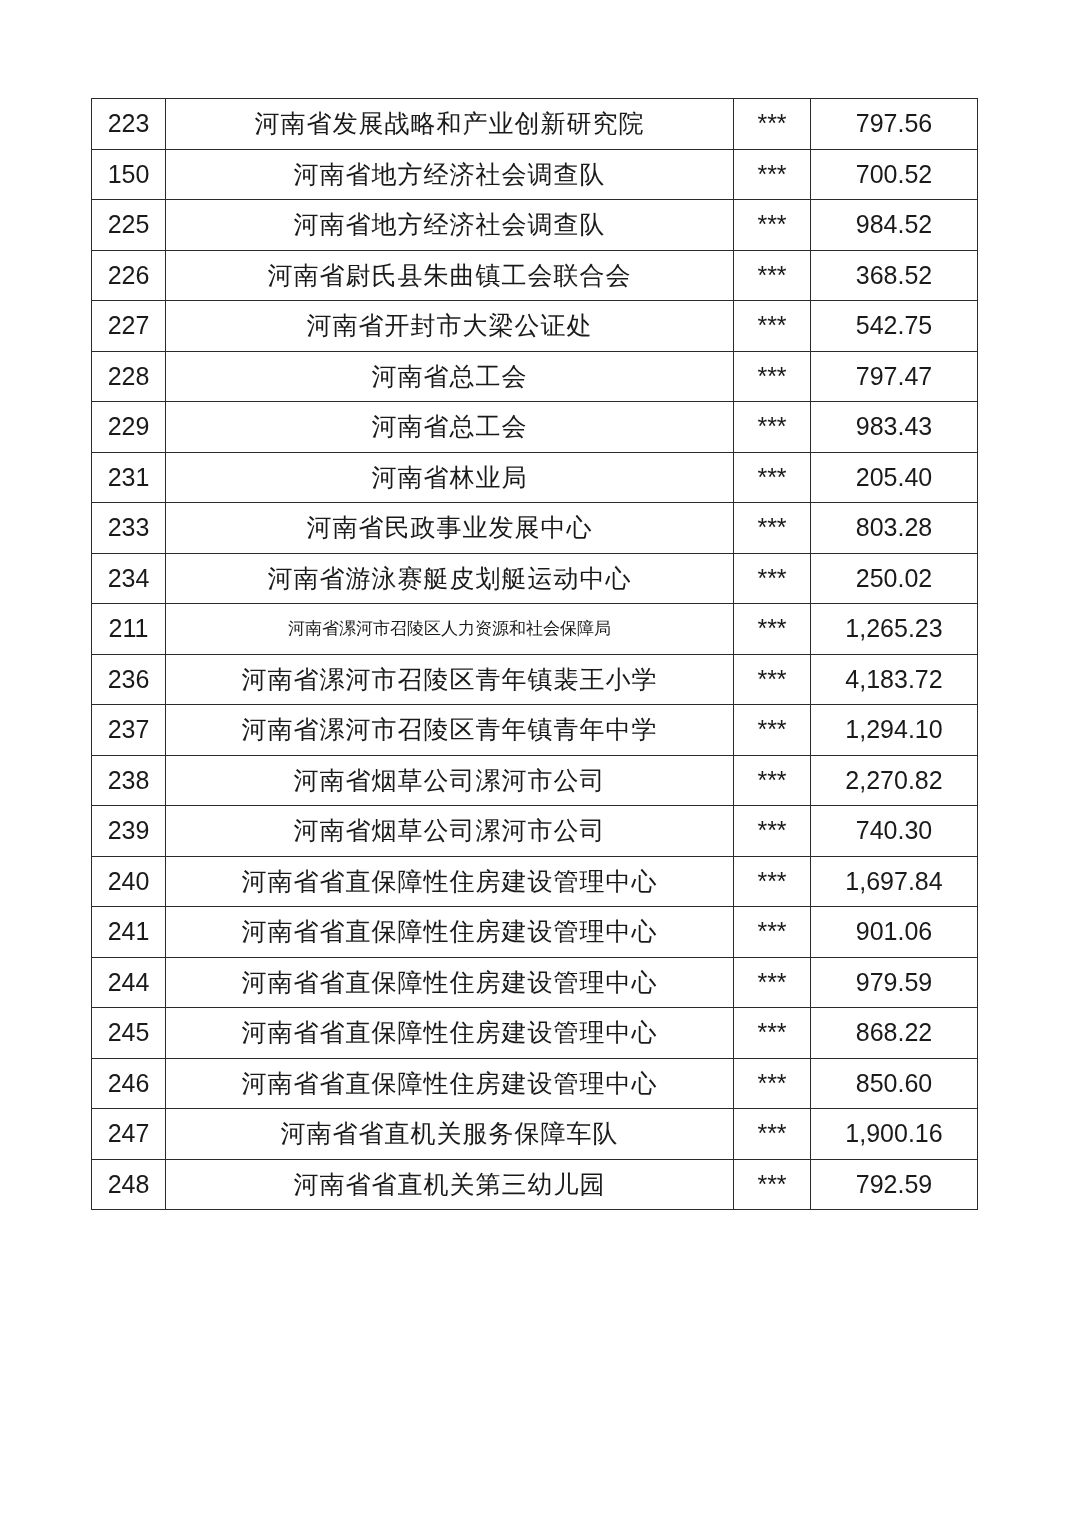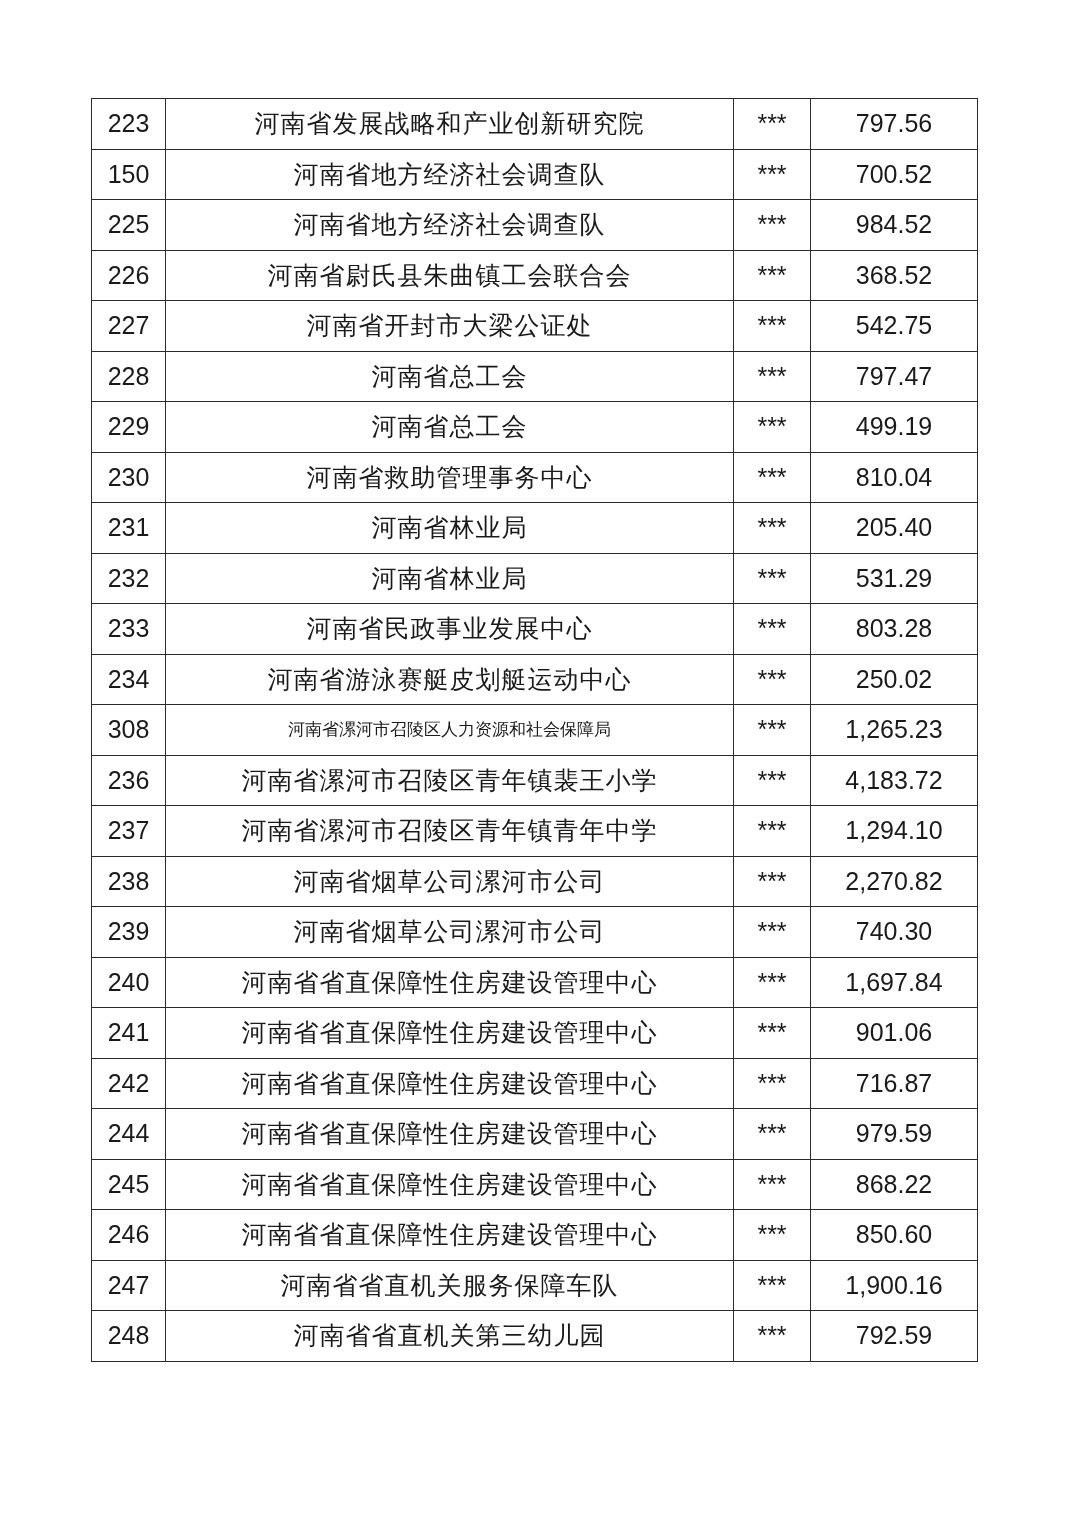--- a/index.html
+++ b/index.html
@@ -94,54 +94,42 @@
       <tr>
           <td class="idx">228</td>
           <td class="name">河南省总工会</td>
           <td class="mask">***</td>
           <td class="amt">797.47</td>
         </tr>
       <tr>
           <td class="idx">229</td>
           <td class="name">河南省总工会</td>
           <td class="mask">***</td>
-          <td class="amt">499.19</td>
-        </tr>
-      <tr>
-          <td class="idx">230</td>
-          <td class="name">河南省救助管理事务中心</td>
-          <td class="mask">***</td>
-          <td class="amt">810.04</td>
+          <td class="amt">983.43</td>
         </tr>
       <tr>
           <td class="idx">231</td>
           <td class="name">河南省林业局</td>
           <td class="mask">***</td>
           <td class="amt">205.40</td>
         </tr>
       <tr>
-          <td class="idx">232</td>
-          <td class="name">河南省林业局</td>
-          <td class="mask">***</td>
-          <td class="amt">531.29</td>
-        </tr>
-      <tr>
           <td class="idx">233</td>
           <td class="name">河南省民政事业发展中心</td>
           <td class="mask">***</td>
           <td class="amt">803.28</td>
         </tr>
       <tr>
           <td class="idx">234</td>
           <td class="name">河南省游泳赛艇皮划艇运动中心</td>
           <td class="mask">***</td>
           <td class="amt">250.02</td>
         </tr>
       <tr>
-          <td class="idx">308</td>
+          <td class="idx">211</td>
           <td class="name" style="letter-spacing:0;font-size:17px;">河南省漯河市召陵区人力资源和社会保障局</td>
           <td class="mask">***</td>
           <td class="amt">1,265.23</td>
         </tr>
       <tr>
           <td class="idx">236</td>
           <td class="name">河南省漯河市召陵区青年镇裴王小学</td>
           <td class="mask">***</td>
           <td class="amt">4,183.72</td>
         </tr>
@@ -167,26 +155,20 @@
           <td class="idx">240</td>
           <td class="name">河南省省直保障性住房建设管理中心</td>
           <td class="mask">***</td>
           <td class="amt">1,697.84</td>
         </tr>
       <tr>
           <td class="idx">241</td>
           <td class="name">河南省省直保障性住房建设管理中心</td>
           <td class="mask">***</td>
           <td class="amt">901.06</td>
-        </tr>
-      <tr>
-          <td class="idx">242</td>
-          <td class="name">河南省省直保障性住房建设管理中心</td>
-          <td class="mask">***</td>
-          <td class="amt">716.87</td>
         </tr>
       <tr>
           <td class="idx">244</td>
           <td class="name">河南省省直保障性住房建设管理中心</td>
           <td class="mask">***</td>
           <td class="amt">979.59</td>
         </tr>
       <tr>
           <td class="idx">245</td>
           <td class="name">河南省省直保障性住房建设管理中心</td>

